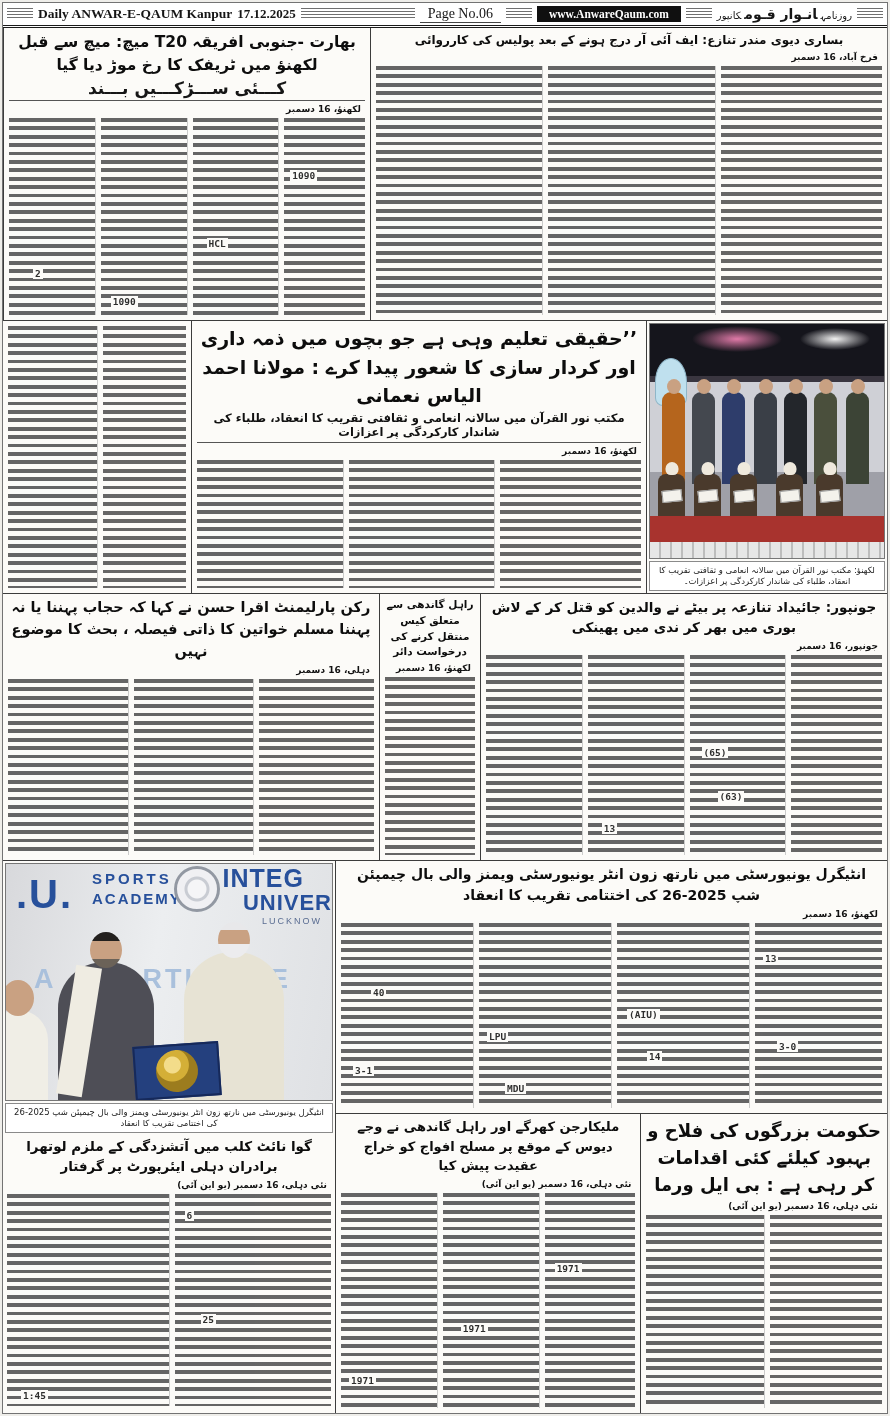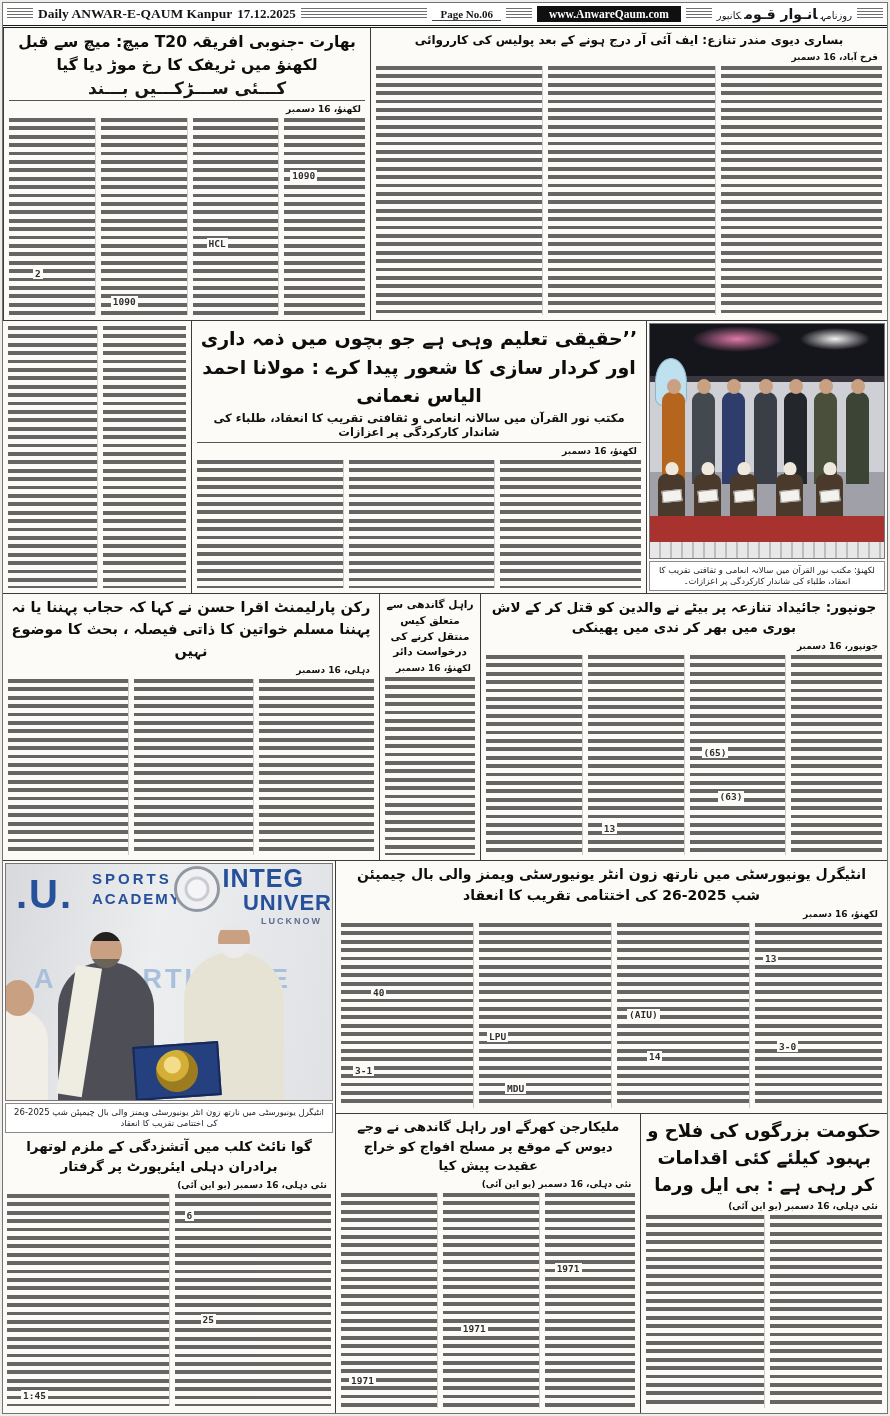--- a/index.html
+++ b/index.html
@@ -6,21 +6,21 @@
   html,body{width:890px;height:1416px;overflow:hidden;background:#efeeea}
   body{font-family:"DejaVu Sans",sans-serif;color:#161616;position:relative}
   .page{position:absolute;left:2px;top:2px;width:886px;height:1412px;background:#fcfbf8;border:1px solid #737373;display:flex;flex-direction:column}
 
   
   .masthead{height:25px;border-bottom:3px double #1a1a1a;display:flex;align-items:stretch;gap:5px;padding:2px 4px;background:#fff}
   .stripes{flex:1;align-self:stretch;margin:3px 0;background:repeating-linear-gradient(to bottom,#6f6f6f 0,#6f6f6f 1px,transparent 1px,transparent 3px)}
   .stripes.sm{flex:0 0 26px}
   .mh-en{font-family:"Liberation Serif",serif;font-weight:bold;font-size:13.5px;white-space:nowrap;align-self:center}
   .mh-date{font-family:"Liberation Serif",serif;font-weight:bold;font-size:13px;align-self:center}
-  .mh-page{font-family:"Liberation Serif",serif;font-weight:bold;font-size:11px;align-self:center;border-bottom:1px solid #444;padding:0 8px}
+  .mh-page{font-family:"Liberation Serif",serif;font-weight:normal;font-size:14px;align-self:center;border-bottom:1px solid #444;padding:0 8px}
   .mh-web{background:#101010;color:#fff;font-family:"Liberation Serif",serif;font-weight:bold;font-size:11.5px;align-self:center;padding:2px 12px}
   .mh-ur{direction:rtl;align-self:center;white-space:nowrap;font-size:10px}
   .mh-ur b{font-size:14px;margin:0 3px}
 
   
   .sec{display:flex;overflow:hidden;background:#fcfbf8}
   .vrule{width:1px;background:#3c3c3c}
   .hrule{height:1px;background:#3c3c3c}
   article,.colblock{overflow:hidden;display:flex;flex-direction:column;padding:3px 5px}
   .hl{direction:rtl;text-align:center;font-weight:bold;line-height:1.5;color:#0d0d0d}
@@ -53,21 +53,21 @@
   
   .ph-award{position:relative;height:238px;overflow:hidden;border:1px solid #777;
     background:linear-gradient(100deg,#d8d9dc 0%,#eceef0 45%,#dfe1e4 100%)}
   .aw-blue{position:absolute;color:#27509b;font-weight:bold;font-family:"Liberation Sans",sans-serif}
   .aw-iu{left:10px;top:8px;font-size:40px;letter-spacing:2px}
   .aw-sports{left:86px;top:6px;font-size:15px;letter-spacing:3px}
   .aw-academy{left:86px;top:26px;font-size:15px;letter-spacing:2px}
   .aw-seal{position:absolute;left:168px;top:2px;width:46px;height:46px;border:3px solid #9298a2;border-radius:50%;background:radial-gradient(circle at 50% 50%,#f5f5f7 0 9px,#c9ccd3 10px 12px,#f0f0f3 13px)}
   .aw-integ{right:28px;top:0;font-size:25px;letter-spacing:1px}
   .aw-univer{right:0;top:26px;font-size:22px;letter-spacing:1px}
-  .aw-lucknow{right:10px;top:52px;font-size:9px;color:#5a6d92;letter-spacing:2px;font-weight:bold;position:absolute;font-family:"Liberation Sans",sans-serif}
+  .aw-lucknow{right:10px;top:52px;font-size:9px;color:#5a6d92;letter-spacing:2px;font-weight:normal;position:absolute;font-family:"Liberation Sans",sans-serif}
   .aw-banner-a{left:28px;top:100px;font-size:27px;color:#a9c0dc}
   .aw-banner{left:90px;top:100px;font-size:27px;color:#a9c0dc;letter-spacing:3px}
   .man{position:absolute;bottom:0;display:block}
   .man::before{content:"";position:absolute;top:-30px;left:50%;transform:translateX(-50%);width:32px;height:36px;border-radius:50%}
   .man-l{left:52px;width:96px;height:138px;border-radius:46px 46px 0 0;background:#4e4e56}
   .man-l::before{background:linear-gradient(#23201e 0 9px,#c9a182 9px 27px,#6b6258 27px)}
   .man-l .shawl{position:absolute;left:8px;top:4px;width:26px;height:130px;background:#efece2;transform:rotate(9deg);display:block}
   .man-r{right:48px;width:100px;height:148px;border-radius:48px 48px 0 0;background:#e7e3d4}
   .man-r::before{background:linear-gradient(#e8e8ea 0 8px,#c9a182 8px 22px,#ececee 22px)}
   .man-x{left:-18px;width:60px;height:90px;border-radius:30px 30px 0 0;background:#f0eee6}

